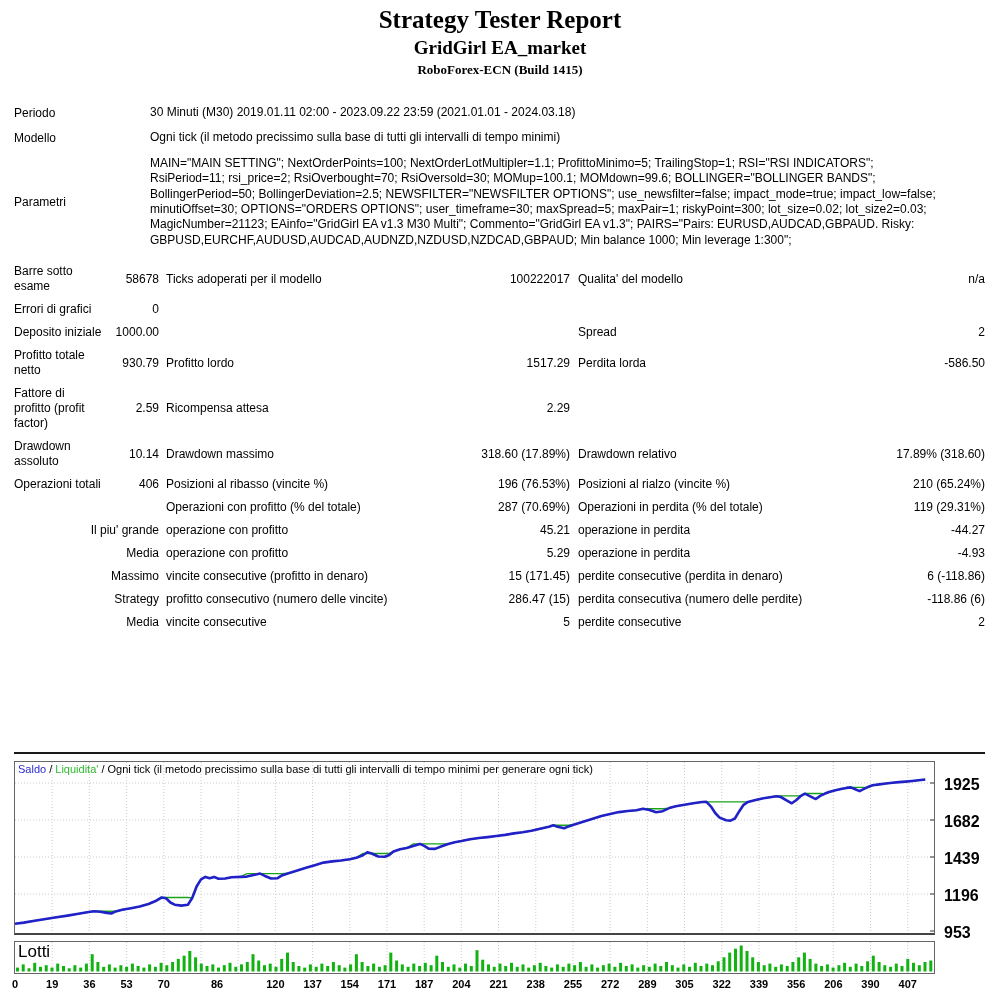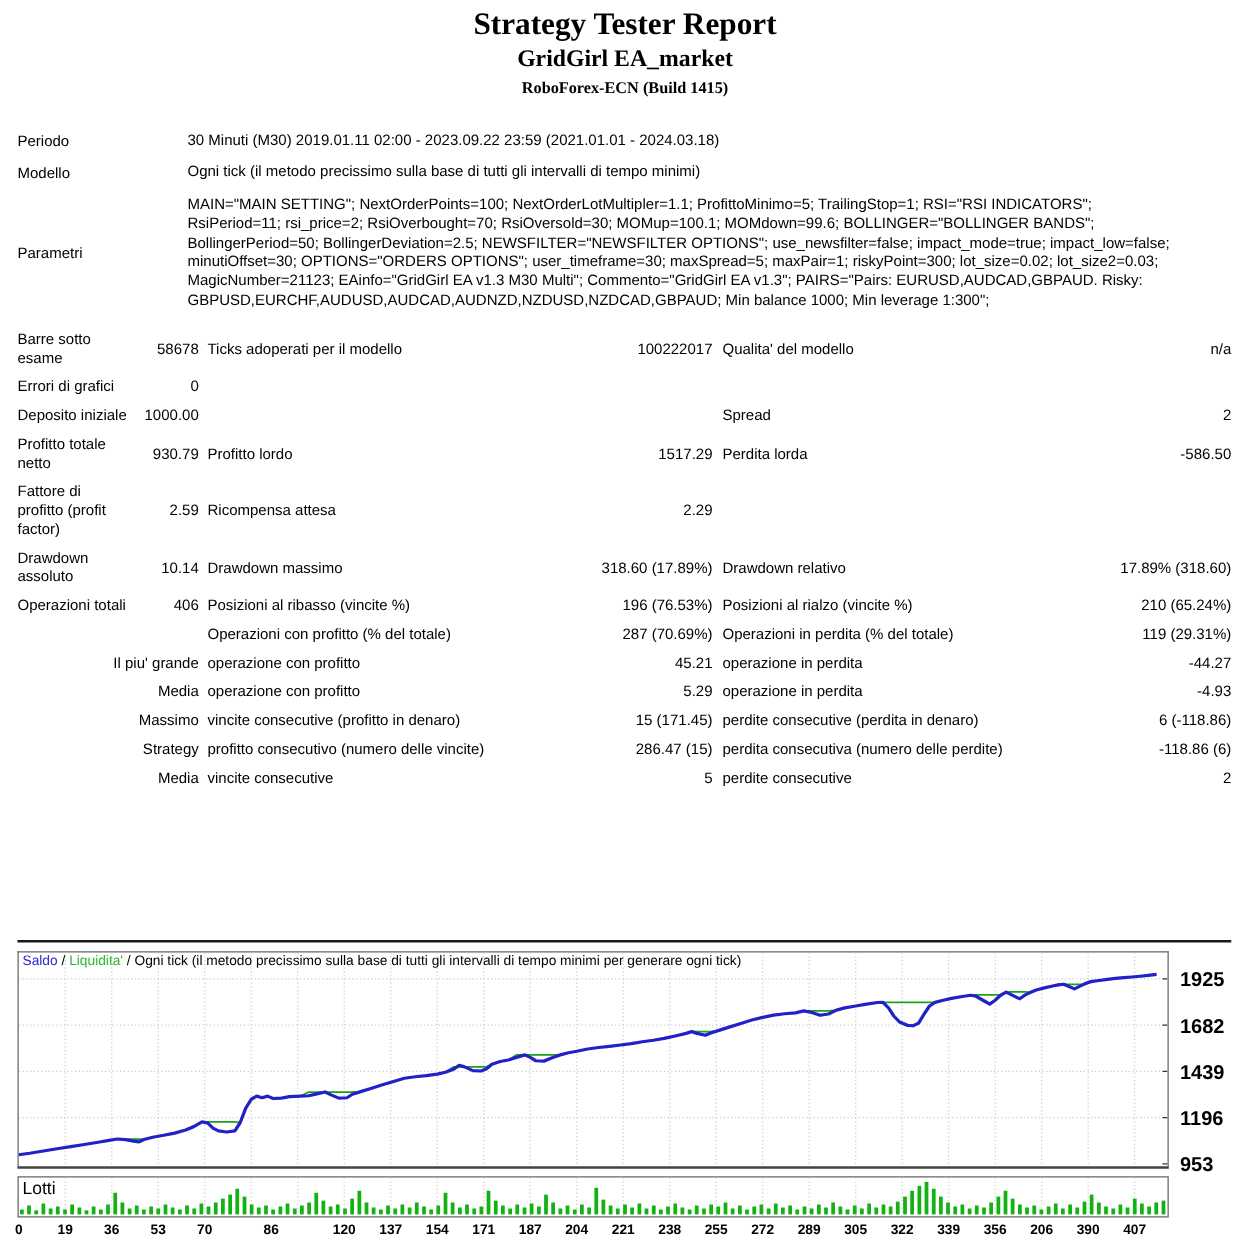--- a/index.html
+++ b/index.html
@@ -26,21 +26,21 @@
   #chart-area{position:absolute;left:14px;top:752px;width:980px;}
   .divider{width:971px;height:2px;background:#1a1a1a;margin-bottom:7px;}
   .main-chart{position:relative;width:919px;height:171px;border:1px solid #666;
               border-bottom:2px solid #444;background:#fff;}
   .main-chart svg,.lots-chart svg{position:absolute;left:0;top:0;}
   .legend{position:absolute;top:1px;left:3px;white-space:nowrap;font-size:11px;z-index:2;}
   .leg-saldo{color:#2b2bd0;}
   .leg-liq{color:#2eb82e;}
   .ylab{position:absolute;left:930px;font-size:16px;font-weight:bold;}
   .lots-chart{position:relative;margin-top:6px;width:919px;height:31px;border:1px solid #666;background:#fff;}
-  .lotti-label{position:absolute;top:0;left:3px;font-size:14px;z-index:2;}
+  .lotti-label{position:absolute;top:0;left:3px;font-size:17px;z-index:2;}
   .xlabels{position:relative;height:14px;margin-top:4px;font-size:11px;font-weight:bold;}
   .xlab{position:absolute;transform:translateX(-50%);}
 </style>
 </head>
 <body>
 
 <div class="titles">
   <div class="t1">Strategy Tester Report</div>
   <div class="t2">GridGirl EA_market</div>
   <div class="t3">RoboForex-ECN (Build 1415)</div>

